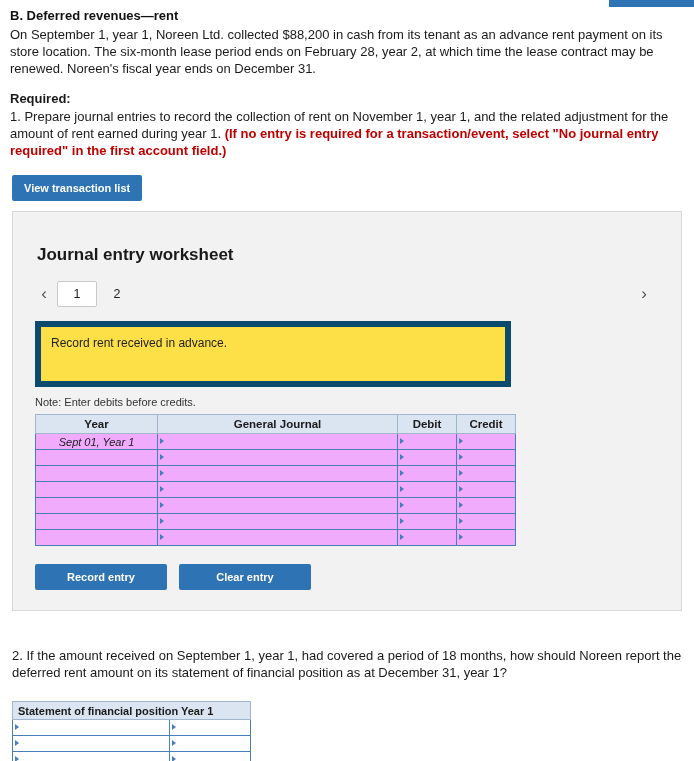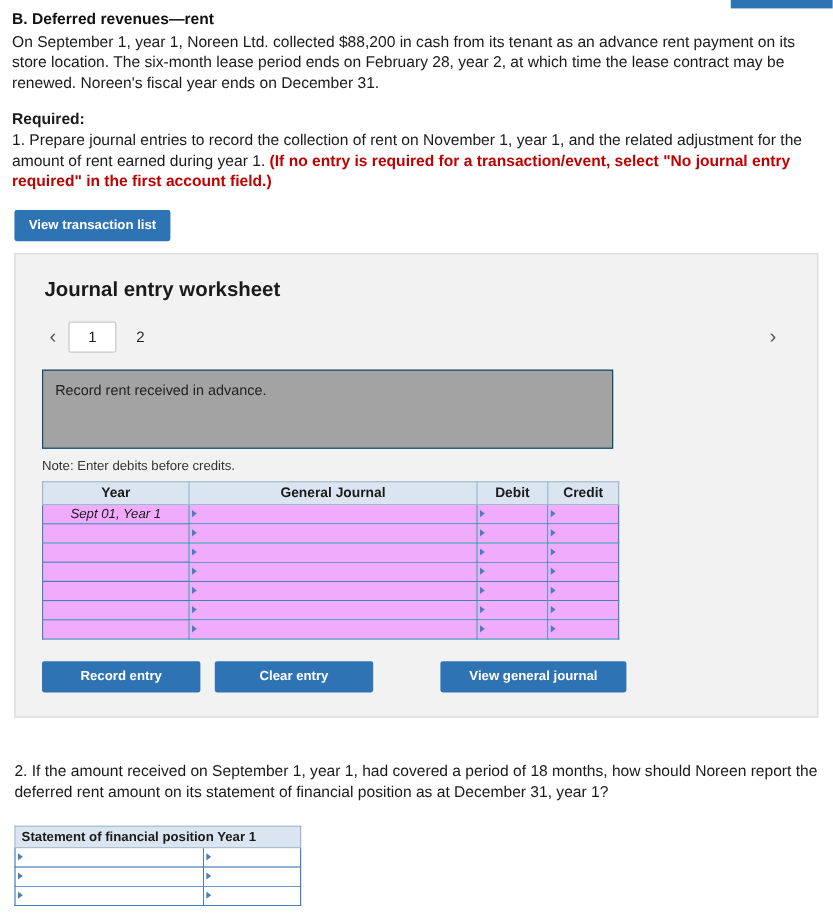--- a/index.html
+++ b/index.html
@@ -79,21 +79,21 @@
 
   .worksheet {
     background: #f2f2f2;
     border: 1px solid #d8d8d8;
     margin: 0 2px;
     padding: 16px 18px 20px 18px;
   }
 
   .worksheet h2 {
     font-size: 17px;
-    margin: 4px 0 16px 6px;
+    margin: 17px 0 16px 6px;
     color: #1a1a1a;
     font-weight: bold;
   }
 
   .pager {
     display: flex;
     align-items: center;
     margin: 0 0 14px 0;
     position: relative;
   }
@@ -117,22 +117,22 @@
     cursor: pointer;
     color: #222;
   }
   .tab.active {
     background: #ffffff;
     border: 1px solid #c9c9c9;
     border-radius: 2px;
   }
 
   .desc-box {
-    background: #a3a3a3;
-    border: 1px solid #0c4a6e;
+    background: #fde047;
+    border: 6px solid #0c4a6e;
     height: 66px;
     margin: 0 0 0 4px;
     width: 476px;
     padding: 9px 10px;
     font-size: 12px;
     color: #222;
   }
 
   .note {
     font-size: 11px;
@@ -316,21 +316,20 @@
           <td class="cell-input"></td>
         </tr>
       </tbody>
     </table>
 
     <div class="button-row">
       <button class="btn">Record entry</button>
       <div class="btn-spacer-1"></div>
       <button class="btn">Clear entry</button>
       <div class="btn-spacer-2"></div>
-      <button class="btn btn-wide">View general journal</button>
     </div>
   </div>
 
   <div class="q2">2. If the amount received on September 1, year 1, had covered a period of 18 months, how should Noreen report the deferred rent amount on its statement of financial position as at December 31, year 1?</div>
 
   <table class="sofp">
     <colgroup>
       <col style="width:157px">
       <col style="width:81px">
     </colgroup>

